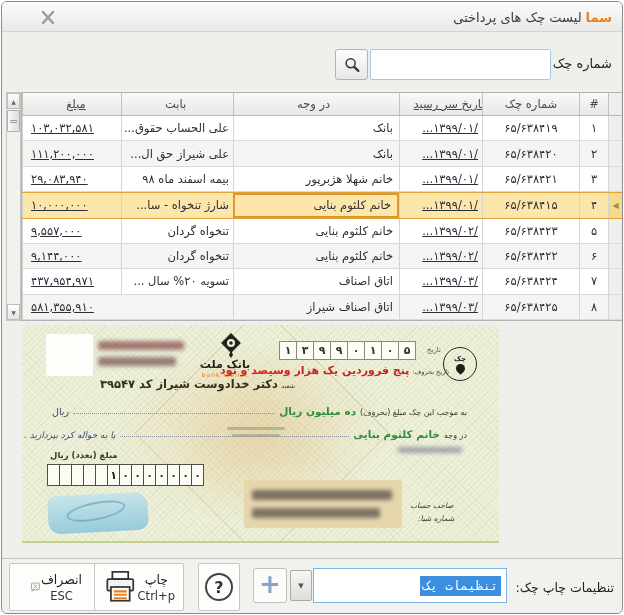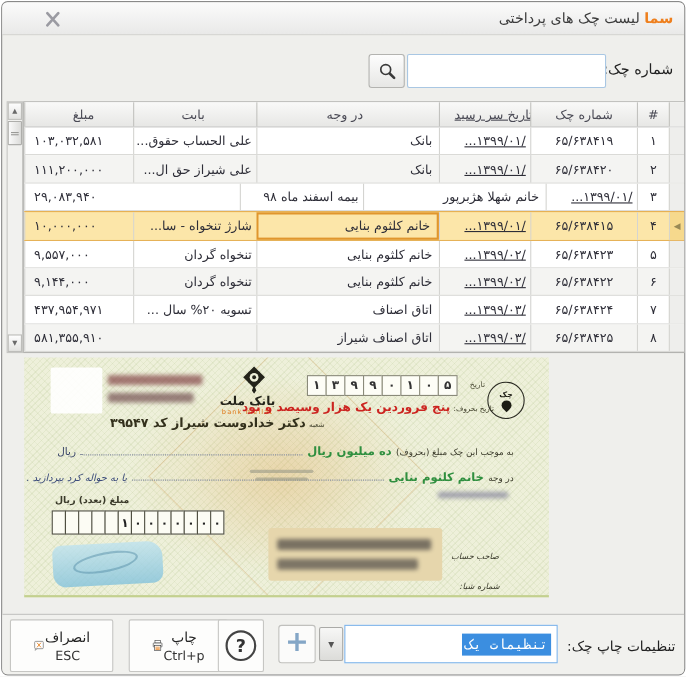--- a/index.html
+++ b/index.html
@@ -61,21 +61,21 @@
   .trow.selected{ background:#fce6a9; border-top:1px solid #e2a33b; border-bottom:1px solid #e2a33b; }
   .trow.selected .cell{ background:#fce6a9; }
   .cell{ display:flex; align-items:center; overflow:hidden; white-space:nowrap; border-left:1px solid #d4d4d1; }
   .c-ind{ width:14px; background:#eeeeec; justify-content:center; font-size:8px; color:#9a8a55;}
   .trow.selected .c-ind{ background:#f6d98d !important; }
   .c-num{ width:29px; justify-content:center; }
   .c-chk{ width:97px; justify-content:center; direction:ltr; }
   .c-date{ width:83px; direction:ltr; justify-content:flex-end; padding-left:20px; padding-right:4px;text-decoration:underline;}
   .c-payee{ width:166px; justify-content:flex-start; padding-right:6px; }
   .c-purp{ width:112px; justify-content:flex-start; padding-right:4px; }
-  .c-amt{ flex:1; direction:ltr; justify-content:flex-start; padding-left:8px; }
+  .c-amt{ flex:1; direction:ltr; justify-content:flex-start; padding-left:8px;text-decoration:underline; }
   .focus-cell{ border:2px solid #e0962e !important; }
   
   .check{
     position:absolute; left:20px; top:323px; width:477px; height:218px;
     background:
       radial-gradient(ellipse 180px 120px at 48% 50%, rgba(224,160,72,.22), rgba(224,160,72,.05) 60%, transparent 75%),
       repeating-linear-gradient(135deg, rgba(130,160,80,.10) 0px, rgba(130,160,80,.10) 1px, transparent 1px, transparent 4px),
       repeating-linear-gradient(45deg, rgba(130,160,80,.07) 0px, rgba(130,160,80,.07) 1px, transparent 1px, transparent 5px),
       #eef0da;
     border-bottom:2px solid #c3d08e; direction:rtl; overflow:hidden;
@@ -122,32 +122,32 @@
   .amt-boxes{ left:26px; top:139px; display:flex; direction:ltr; }
   .abox{ position:static; width:13px; height:22px; border:1px solid #4f4f42; margin-left:-1px; background:#fcfcf4;
          display:flex; align-items:center; justify-content:center; font-size:11px; font-weight:bold; color:#222; }
   .blue-stamp{ left:26px; top:169px; width:100px; height:38px; opacity:.8; transform:rotate(-3deg);
     background:linear-gradient(#bfe3ef,#84c3dc); border-radius:8px 14px 10px 12px; }
   .blue-swirl{ left:18px; top:8px; width:60px; height:18px; border:2px solid rgba(40,110,150,.45); border-radius:50%; transform:rotate(-8deg); }
   .tan-box{ left:222px; top:155px; width:158px; height:48px; background:#e6d6ac; border-radius:3px; }
   .tan-bar1{ left:8px; top:10px; width:140px; height:10px; background:#55504a; }
   .tan-bar2{ left:8px; top:28px; width:128px; height:10px; background:#5a554e; }
   .owner-lbl{ left:388px; top:176px; width:52px; font-size:7.5px; font-style:italic; color:#3a3a2c; text-align:left; }
-  .sheba-lbl{ left:396px; top:203px; width:44px; font-size:7.5px; font-style:italic; color:#3a3a2c; text-align:left; }
+  .sheba-lbl{ left:396px; top:189px; width:44px; font-size:7.5px; font-style:italic; color:#3a3a2c; text-align:left; }
   
   .footer{
     position:absolute; left:0; right:0; top:556px; height:56px;
     background:#f1f1ee; border-top:1px solid #c4c4c1;
   }
   .fbtn{
     position:absolute; top:4px; height:48px; background:#fdfdfc; border:1px solid #c6c6c3;
     border-radius:2px; display:flex; align-items:center; cursor:pointer; direction:ltr;
   }
   .btn-cancel{ left:7px; width:94px; padding:0 20px; }
-  .btn-print{ left:115px; width:90px; padding:0 20px; }
+  .btn-print{ left:92px; width:90px; padding:0 8px; }
   .btn-help{ left:196px; width:42px; justify-content:center; }
   .fbtn .txtcol{ flex:1; display:flex; flex-direction:column; align-items:center; gap:2px; }
   .fbtn .t1{ font-size:12.5px; color:#222; }
   .fbtn .t2{ font-size:11.5px; color:#333; }
   .help-circle{ width:28px; height:28px; border:2px solid #444; border-radius:50%;
     display:flex; align-items:center; justify-content:center; font-size:16px; font-weight:bold; color:#333; }
   .btn-plus{
     position:absolute; left:251px; top:9px; width:34px; height:35px; background:#fbfbfa;
     border:1px solid #c0c0bd; border-radius:3px; color:#84a6c6; font-size:26px; line-height:30px;
     text-align:center; cursor:pointer; font-weight:bold;
@@ -226,20 +226,21 @@
         <div class="cell c-chk">۶۵/۶۳۸۴۲۰</div>
         <div class="cell c-date">...۱۳۹۹/۰۱/</div>
         <div class="cell c-payee">بانک</div>
         <div class="cell c-purp">علی شیراز حق ال...</div>
         <div class="cell c-amt">۱۱۱,۲۰۰,۰۰۰</div>
       </div>
 
       <div class="trow">
         <div class="cell c-ind"></div>
         <div class="cell c-num">۳</div>
+        <div class="cell c-chk">۶۵/۶۳۸۴۲۱</div>
         <div class="cell c-date">...۱۳۹۹/۰۱/</div>
         <div class="cell c-payee">خانم شهلا هژبرپور</div>
         <div class="cell c-purp">بیمه اسفند ماه ۹۸</div>
         <div class="cell c-amt">۲۹,۰۸۳,۹۴۰</div>
       </div>
 
       <div class="trow selected">
         <div class="cell c-ind">◀</div>
         <div class="cell c-num">۴</div>
         <div class="cell c-chk">۶۵/۶۳۸۴۱۵</div>

